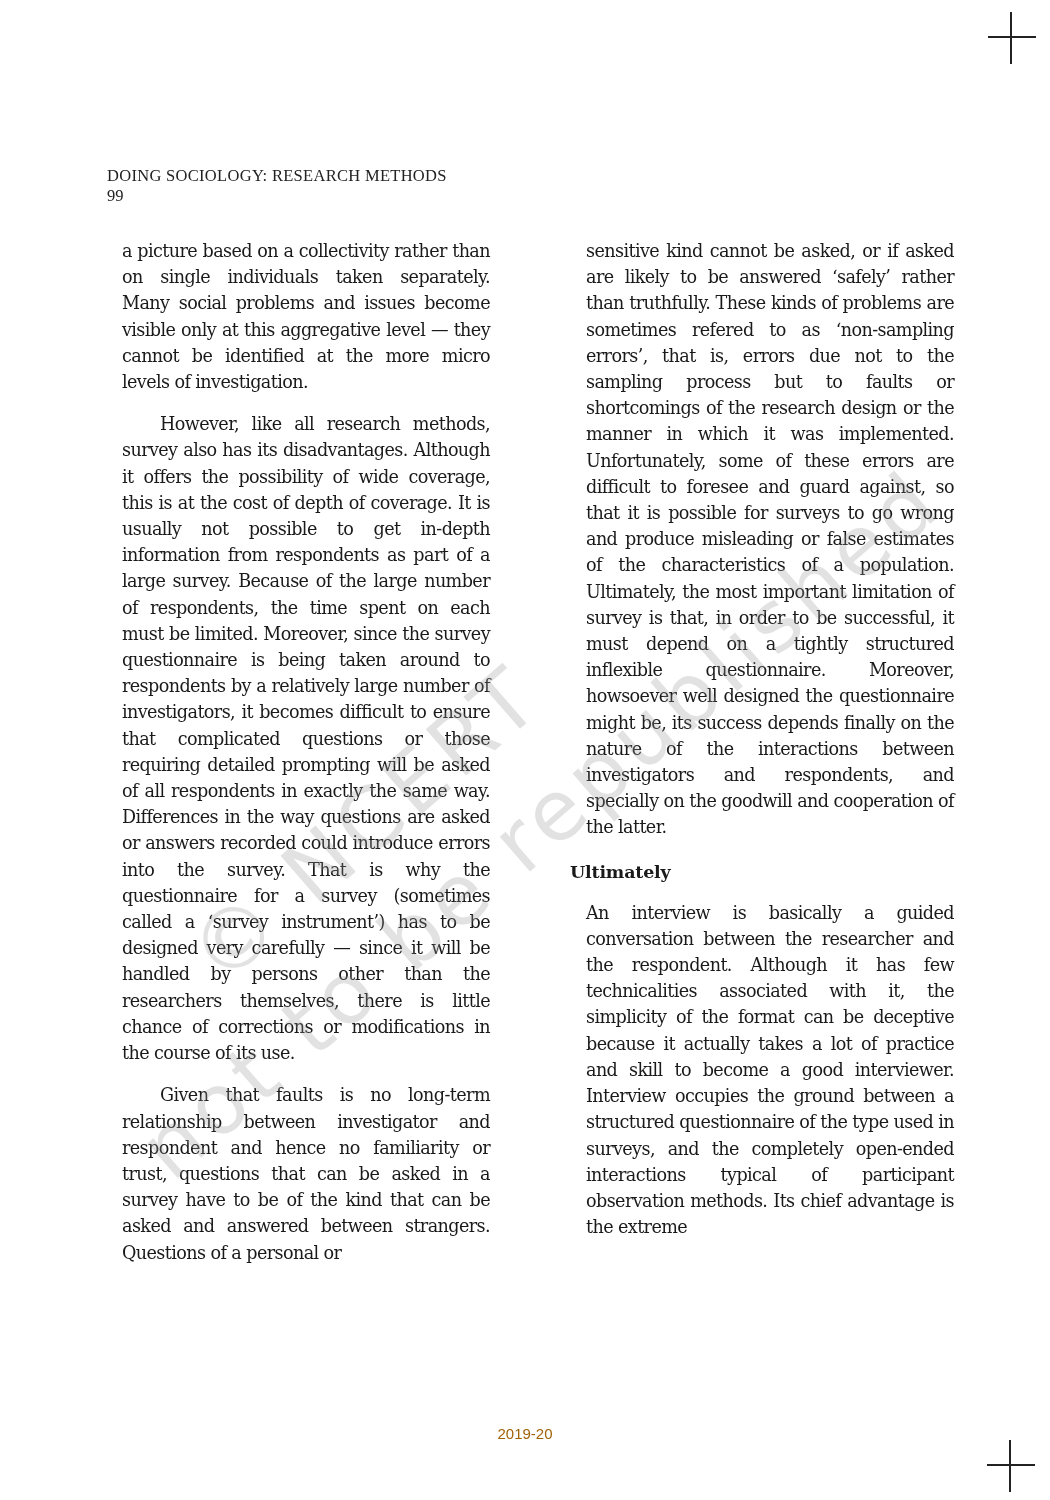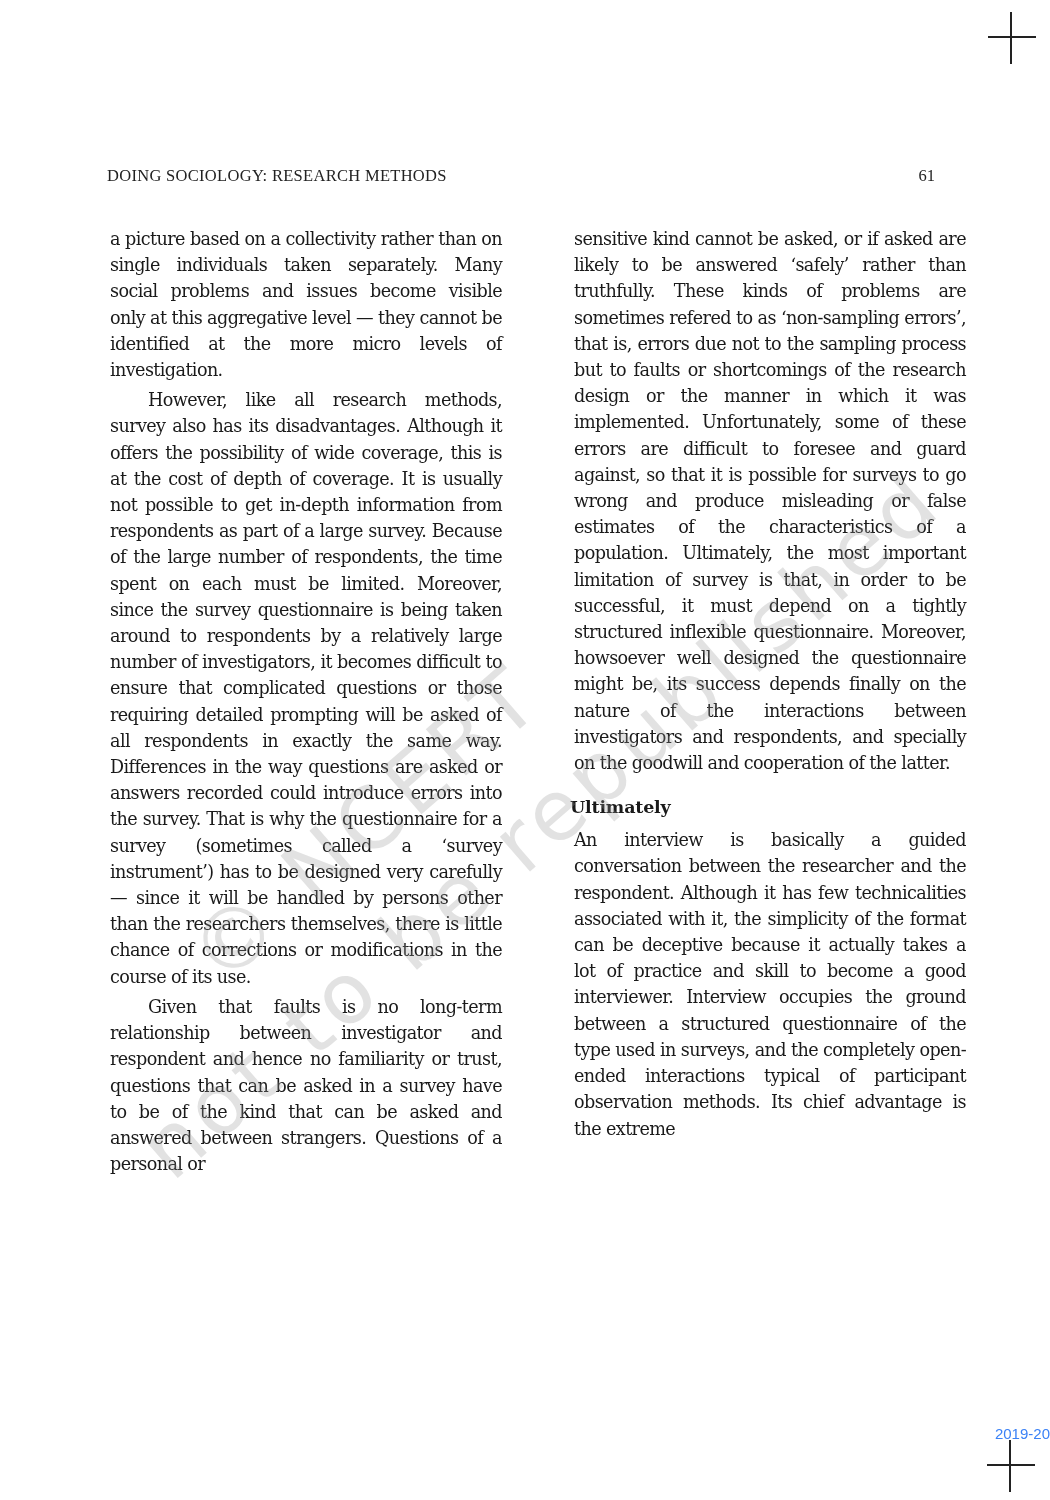--- a/index.html
+++ b/index.html
@@ -43,40 +43,41 @@
       position: absolute;
       left: 107px;
       top: 166px;
       width: 828px;
       font-family: "Liberation Serif", "DejaVu Serif", serif;
       font-size: 16.5px;
       letter-spacing: 0.3px;
       color: #222;
       display: flex;
       justify-content: space-between;
+      flex-direction: column;
     }
     .page-number { letter-spacing: 0; }
 
     .column {
       position: absolute;
       top: 222px;
       width: 400px;
       font-family: "DejaVu Serif", "Liberation Serif", serif;
       font-size: 17.6px;
       line-height: 26.2px;
       text-align: justify;
       letter-spacing: -0.6px;
       word-spacing: 0px;
       hyphens: none;
     }
     #col-left { left: 106px; }
     #col-right { left: 570px; }
 
     .column p {
-      margin: 4px;
+      margin: 16px;
       text-indent: 38px;
     }
     .column p.no-indent { text-indent: 0; }
 
     .section-heading {
       margin: 19px 0 8px 0;
       font-family: "DejaVu Serif", "Liberation Serif", serif;
       font-weight: bold;
       font-size: 17.5px;
       letter-spacing: -0.2px;
@@ -103,37 +104,37 @@
       left: 185px;
       top: 1100px;
       font-size: 84px;
     }
 
     .footer-year {
       position: absolute;
       top: 1425px;
       left: 0;
       width: 1050px;
-      text-align: right;
+      text-align: center;
       font-family: "Liberation Sans", "DejaVu Sans", sans-serif;
       font-size: 15px;
-      color: #3b82f6;
+      color: #a16207;
     }
   </style>
 </head>
 <body>
 
 <div id="crop-top" class="crop-mark">
   <div class="v"></div>
   <div class="h"></div>
 </div>
 
 <div class="running-header">
   <span>DOING SOCIOLOGY: RESEARCH METHODS</span>
-  <span class="page-number">61</span>
+  <span class="page-number">99</span>
 </div>
 
 <div id="col-left" class="column">
   <p class="no-indent">a picture based on a collectivity rather than on single individuals taken separately.  Many social problems and issues become visible only at this aggregative level — they cannot be identified at the more micro levels of investigation.</p>
   <p>However, like all research methods, survey also has its disadvantages. Although it offers the possibility of wide coverage, this is at the cost of depth of coverage.  It is usually not possible to get in-depth information from respondents as part of a large survey.  Because of the large number of respondents, the time spent on each must be limited.  Moreover, since the survey questionnaire is being taken around to respondents by a relatively large number of investigators, it becomes difficult to ensure that complicated questions or those requiring detailed prompting will be asked of all respondents in exactly the same way.  Differences in the way questions are asked or answers recorded could introduce errors into the survey.  That is why the questionnaire for a survey (sometimes called a ‘survey instrument’) has to be designed very carefully — since it will be handled by persons other than the researchers themselves, there is little chance of corrections or modifications in the course of its use.</p>
   <p>Given that faults is no long-term relationship between investigator and respondent and hence no familiarity or trust, questions that can be asked in a survey have to be of the kind that can be asked and answered between strangers. Questions of a personal or</p>
 </div>
 
 <div id="col-right" class="column">
   <p class="no-indent">sensitive kind cannot be asked, or if asked are likely to be answered ‘safely’ rather than truthfully.  These kinds of problems are sometimes refered to as ‘non-sampling errors’, that is, errors due not to the sampling process but to faults or shortcomings of the research design or the manner in which it was implemented. Unfortunately, some of these errors are difficult to foresee and guard against, so that it is possible for surveys to go wrong and produce misleading or false estimates of the characteristics of a population. Ultimately, the most important limitation of survey is that, in order to be successful, it must depend on a tightly structured inflexible questionnaire.  Moreover, howsoever well designed the questionnaire might be, its success depends finally on the nature of the interactions between investigators and respondents, and specially on the goodwill and cooperation of the latter.</p>

